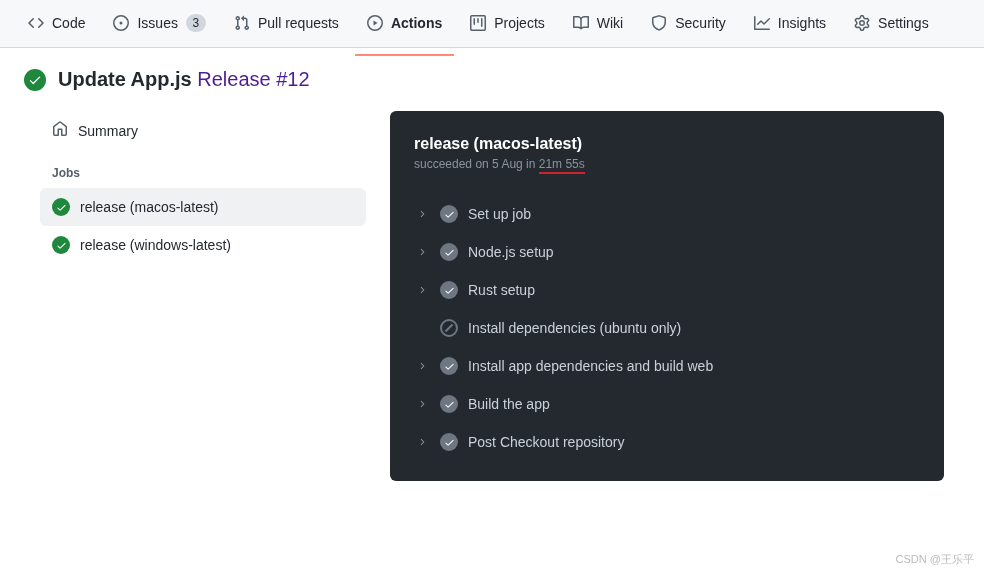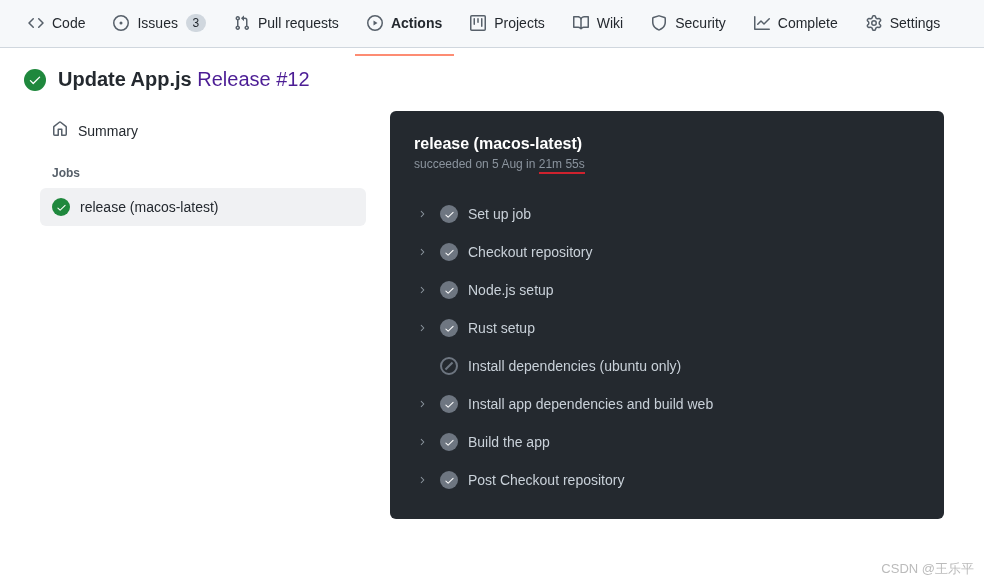--- a/index.html
+++ b/index.html
@@ -31,21 +31,21 @@
 .step { display: flex; align-items: center; gap: 10px; padding: 10px 16px; cursor: pointer; border-radius: 4px; }
 .step .chev { color: #8b949e; width: 16px; display: flex; justify-content: center; }
 .step .label { color: #c9d1d9; font-size: 14px; }
 
 .success-circle { width: 18px; height: 18px; background: #1f883d; border-radius: 50%; display: flex; align-items: center; justify-content: center; flex-shrink: 0; }
 .success-circle.lg { width: 22px; height: 22px; }
 .success-circle.dark { width: 18px; height: 18px; background: #6e7681; }
 .skip-circle { width: 18px; height: 18px; border: 2px solid #6e7681; border-radius: 50%; display: flex; align-items: center; justify-content: center; flex-shrink: 0; position: relative; }
 .skip-circle::after { content: ''; position: absolute; width: 10px; height: 2px; background: #6e7681; transform: rotate(-45deg); }
 
-.watermark { position: absolute; bottom: 5px; right: 10px; color: #bbb; font-size: 13px; }
+.watermark { position: absolute; bottom: 16px; right: 10px; color: #bbb; font-size: 11px; }
 </style>
 </head>
 <body>
 
 <div class="tabs">
   <div class="tab">
     <span class="icon">
         <svg width="16" height="16" viewBox="0 0 16 16" fill="currentColor">
           <path d="M4.72 3.22a.75.75 0 011.06 1.06L2.06 8l3.72 3.72a.75.75 0 11-1.06 1.06L.47 8.53a.75.75 0 010-1.06l4.25-4.25zm6.56 0a.75.75 0 10-1.06 1.06L13.94 8l-3.72 3.72a.75.75 0 101.06 1.06l4.25-4.25a.75.75 0 000-1.06l-4.25-4.25z"></path>
         </svg>
@@ -101,21 +101,21 @@
         </svg>
       </span>
     <span>Security</span>
   </div>
   <div class="tab">
     <span class="icon">
         <svg width="16" height="16" viewBox="0 0 16 16" fill="currentColor">
           <path fill-rule="evenodd" d="M1.5 1.75a.75.75 0 00-1.5 0v12.5c0 .414.336.75.75.75h14.5a.75.75 0 000-1.5H1.5V1.75zm14.28 2.53a.75.75 0 00-1.06-1.06L10 7.94 7.53 5.47a.75.75 0 00-1.06 0L3.22 8.72a.75.75 0 001.06 1.06L7 7.06l2.47 2.47a.75.75 0 001.06 0l5.25-5.25z"></path>
         </svg>
       </span>
-    <span>Complete</span>
+    <span>Insights</span>
   </div>
   <div class="tab">
     <span class="icon">
         <svg width="16" height="16" viewBox="0 0 16 16" fill="currentColor">
           <path fill-rule="evenodd" d="M7.429 1.525a6.593 6.593 0 011.142 0c.036.003.108.036.137.146l.289 1.105c.147.56.55.967.997 1.189.174.086.341.183.501.29.417.278.97.423 1.53.27l1.102-.303c.11-.03.175.016.195.046.219.31.41.641.573.989.014.031.022.11-.059.19l-.815.806c-.411.406-.562.957-.53 1.456a4.588 4.588 0 010 .582c-.032.499.119 1.05.53 1.456l.815.806c.08.08.073.159.059.19a6.494 6.494 0 01-.573.99c-.02.029-.086.074-.195.045l-1.103-.303c-.559-.153-1.112-.008-1.529.27-.16.107-.327.204-.5.29-.449.222-.851.628-.998 1.189l-.289 1.105c-.029.11-.101.143-.137.146a6.613 6.613 0 01-1.142 0c-.036-.003-.108-.037-.137-.146l-.289-1.105c-.147-.56-.55-.967-.997-1.189a4.502 4.502 0 01-.501-.29c-.417-.278-.97-.423-1.53-.27l-1.102.303c-.11.03-.175-.016-.195-.046a6.492 6.492 0 01-.573-.989c-.014-.031-.022-.11.059-.19l.815-.806c.411-.406.562-.957.53-1.456a4.587 4.587 0 010-.582c.032-.499-.119-1.05-.53-1.456l-.815-.806c-.08-.08-.073-.159-.059-.19a6.44 6.44 0 01.573-.99c.02-.029.086-.075.195-.045l1.103.303c.559.153 1.112.008 1.529-.27.16-.107.327-.204.5-.29.449-.222.851-.628.998-1.189l.289-1.105c.029-.11.101-.143.137-.146zM8 0c-.236 0-.47.01-.701.03-.743.065-1.29.615-1.458 1.261l-.29 1.106c-.017.066-.078.158-.211.224a5.994 5.994 0 00-.668.386c-.123.082-.233.09-.3.071L3.27 2.776c-.644-.177-1.392.02-1.82.63a7.977 7.977 0 00-.704 1.217c-.315.675-.111 1.422.363 1.891l.815.806c.05.048.098.147.088.294a6.084 6.084 0 000 .772c.01.147-.038.246-.088.294l-.815.806c-.474.469-.678 1.216-.363 1.891.2.428.436.835.704 1.218.428.609 1.176.806 1.82.63l1.103-.303c.066-.019.176-.011.299.071.213.143.436.272.668.386.133.066.194.158.212.224l.289 1.106c.169.646.715 1.196 1.458 1.26a8.094 8.094 0 001.402 0c.743-.064 1.29-.614 1.458-1.26l.29-1.106c.017-.066.078-.158.211-.224a5.98 5.98 0 00.668-.386c.123-.082.233-.09.3-.071l1.102.302c.644.177 1.392-.02 1.82-.63.268-.382.505-.789.704-1.217.315-.675.111-1.422-.364-1.891l-.814-.806c-.05-.048-.098-.147-.088-.294a6.1 6.1 0 000-.772c-.01-.147.039-.246.088-.294l.814-.806c.475-.469.679-1.216.364-1.891a7.992 7.992 0 00-.704-1.218c-.428-.609-1.176-.806-1.82-.63l-1.103.303c-.066.019-.176.011-.299-.071a5.991 5.991 0 00-.668-.386c-.133-.066-.194-.158-.212-.224L10.16 1.29C9.99.645 9.444.095 8.701.031A8.094 8.094 0 008 0zm1.5 8a1.5 1.5 0 11-3 0 1.5 1.5 0 013 0zM11 8a3 3 0 11-6 0 3 3 0 016 0z"></path>
         </svg>
       </span>
     <span>Settings</span>
   </div>
 </div>
@@ -142,20 +142,28 @@
     </div>
     <div class="side-header">Jobs</div>
     <div class="side-item selected">
       <span class="success-circle">
           <svg width="11" height="11" viewBox="0 0 16 16" fill="#fff">
             <path d="M13.78 4.22a.75.75 0 010 1.06l-7.25 7.25a.75.75 0 01-1.06 0L2.22 9.28a.75.75 0 011.06-1.06L6 10.94l6.72-6.72a.75.75 0 011.06 0z"></path>
           </svg>
         </span>
       <span>release (macos-latest)</span>
     </div>
+    <div class="side-item">
+      <span class="success-circle">
+          <svg width="11" height="11" viewBox="0 0 16 16" fill="#fff">
+            <path d="M13.78 4.22a.75.75 0 010 1.06l-7.25 7.25a.75.75 0 01-1.06 0L2.22 9.28a.75.75 0 011.06-1.06L6 10.94l6.72-6.72a.75.75 0 011.06 0z"></path>
+          </svg>
+        </span>
+      <span>release (windows-latest)</span>
+    </div>
   </div>
 
   <div class="main">
     <div class="main-head">
       <div class="main-title">release (macos-latest)</div>
       <div class="main-sub">
         <span>succeeded on 5 Aug in </span><span class="duration">21m 55s</span>
       </div>
     </div>
     <div class="steps" id="steps">
@@ -176,33 +184,20 @@
           <span class="chev">
             <svg width="10" height="10" viewBox="0 0 16 16" fill="currentColor">
               <path d="M6.22 3.22a.75.75 0 011.06 0l4.25 4.25a.75.75 0 010 1.06l-4.25 4.25a.75.75 0 01-1.06-1.06L9.94 8 6.22 4.28a.75.75 0 010-1.06z"></path>
             </svg>
           </span>
           <span class="success-circle dark">
             <svg width="11" height="11" viewBox="0 0 16 16" fill="#fff">
               <path d="M13.78 4.22a.75.75 0 010 1.06l-7.25 7.25a.75.75 0 01-1.06 0L2.22 9.28a.75.75 0 011.06-1.06L6 10.94l6.72-6.72a.75.75 0 011.06 0z"></path>
             </svg>
           </span>
-          <span class="label">Checkout repository</span>
-        </div>
-        <div class="step">
-          <span class="chev">
-            <svg width="10" height="10" viewBox="0 0 16 16" fill="currentColor">
-              <path d="M6.22 3.22a.75.75 0 011.06 0l4.25 4.25a.75.75 0 010 1.06l-4.25 4.25a.75.75 0 01-1.06-1.06L9.94 8 6.22 4.28a.75.75 0 010-1.06z"></path>
-            </svg>
-          </span>
-          <span class="success-circle dark">
-            <svg width="11" height="11" viewBox="0 0 16 16" fill="#fff">
-              <path d="M13.78 4.22a.75.75 0 010 1.06l-7.25 7.25a.75.75 0 01-1.06 0L2.22 9.28a.75.75 0 011.06-1.06L6 10.94l6.72-6.72a.75.75 0 011.06 0z"></path>
-            </svg>
-          </span>
           <span class="label">Node.js setup</span>
         </div>
         <div class="step">
           <span class="chev">
             <svg width="10" height="10" viewBox="0 0 16 16" fill="currentColor">
               <path d="M6.22 3.22a.75.75 0 011.06 0l4.25 4.25a.75.75 0 010 1.06l-4.25 4.25a.75.75 0 01-1.06-1.06L9.94 8 6.22 4.28a.75.75 0 010-1.06z"></path>
             </svg>
           </span>
           <span class="success-circle dark">
             <svg width="11" height="11" viewBox="0 0 16 16" fill="#fff">

